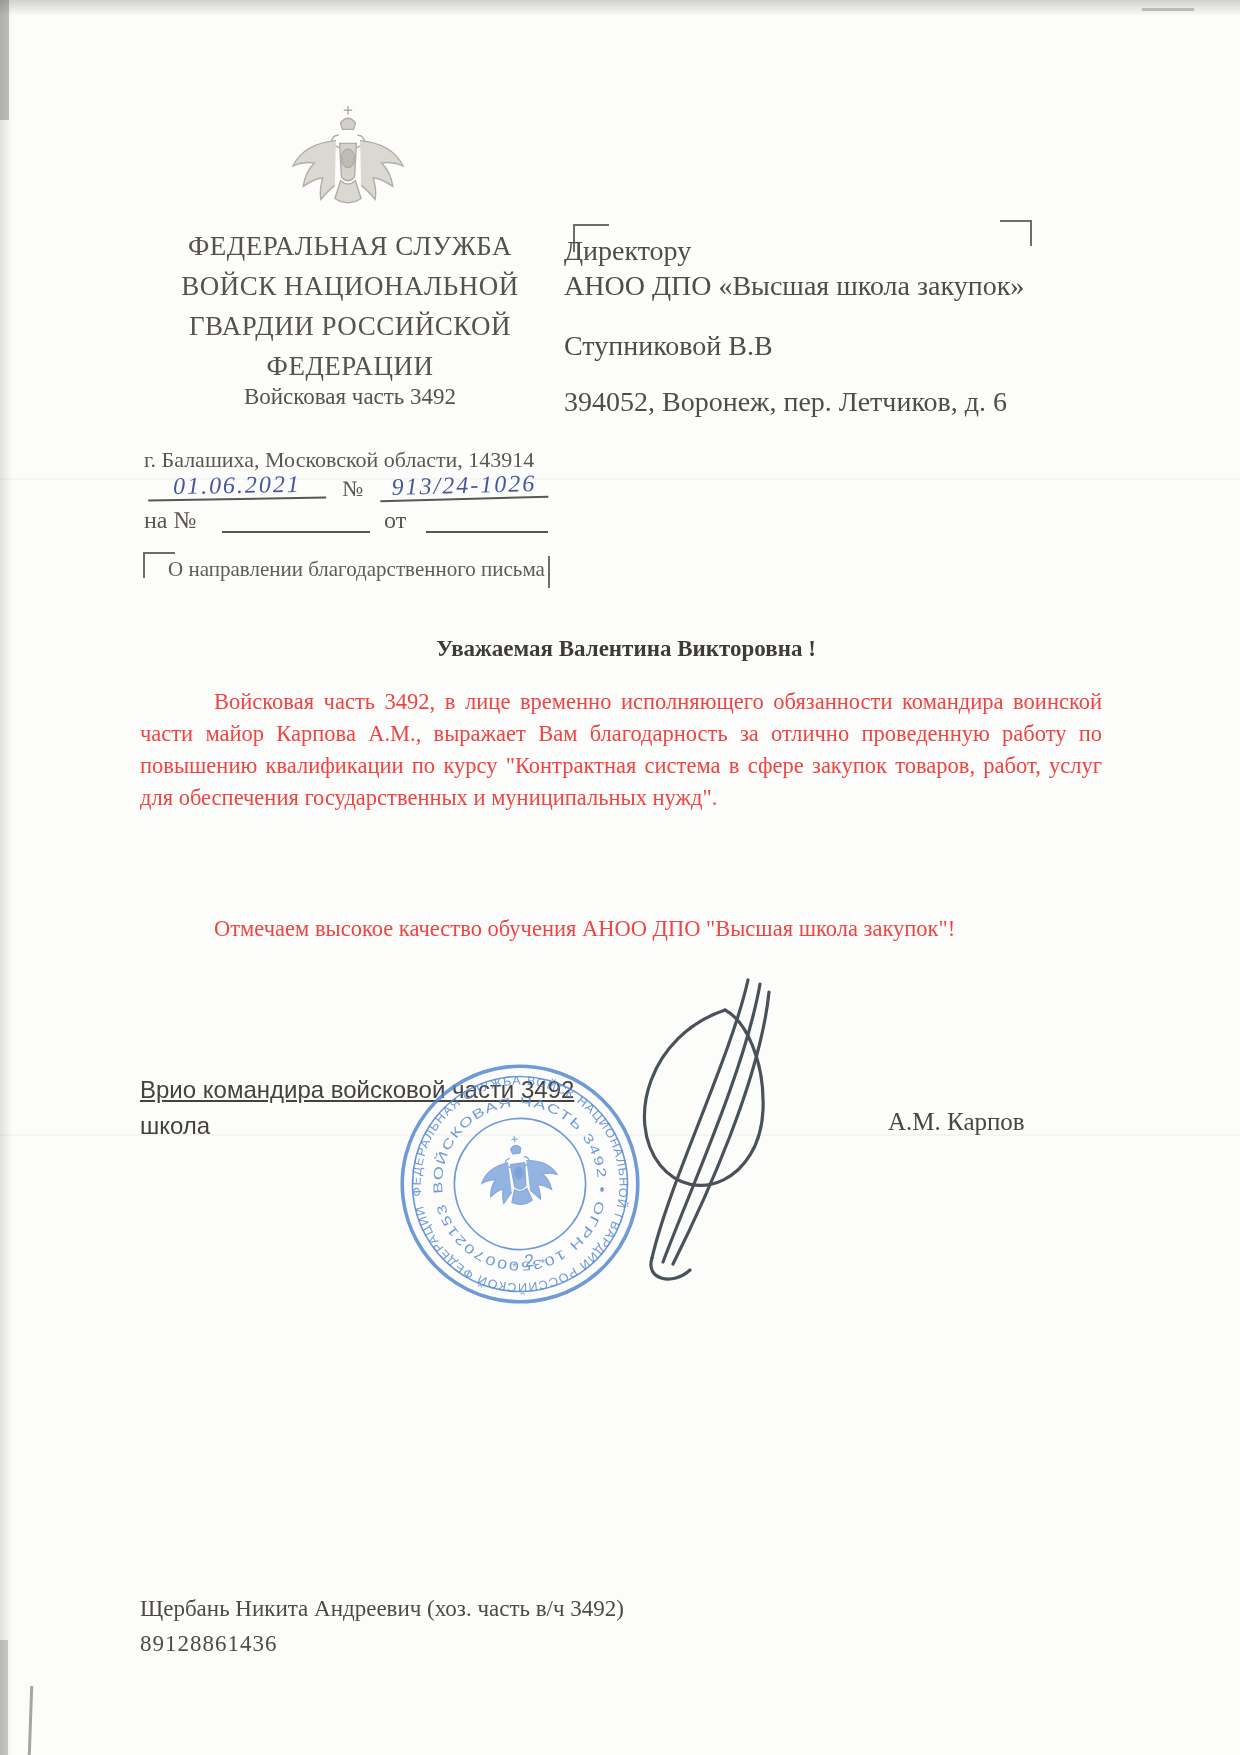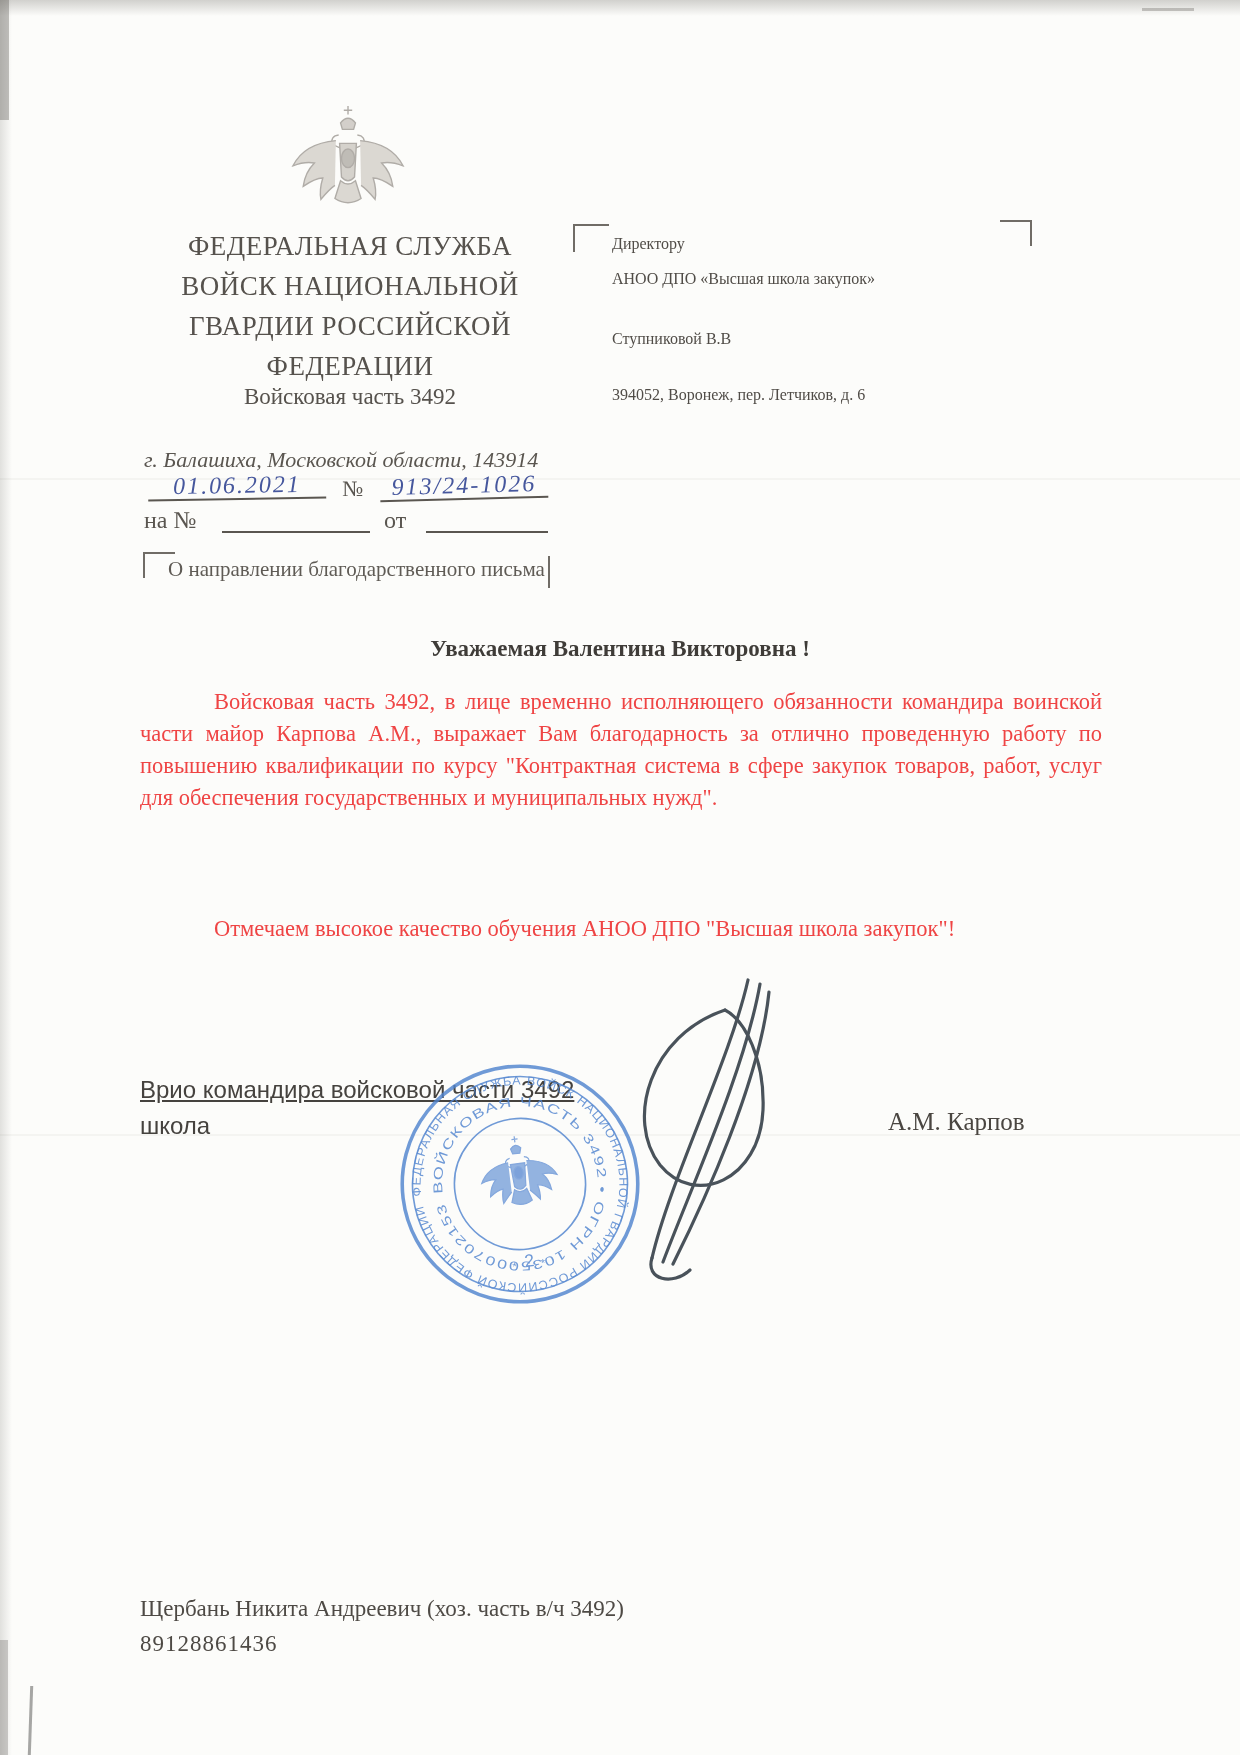--- a/index.html
+++ b/index.html
@@ -17,21 +17,21 @@
   .scan-left-bottom{position:absolute;left:0;top:1640px;width:8px;height:115px;background:rgba(85,82,78,.28);}
   .scan-mark-bl{position:absolute;left:29px;top:1686px;width:3px;height:69px;background:rgba(95,95,92,.55);transform:rotate(2deg);}
   .scan-mark-tr{position:absolute;left:1142px;top:8px;width:52px;height:3px;background:rgba(120,118,112,.4);}
   .fold-line{position:absolute;left:0;width:100%;height:2px;background:rgba(60,60,55,.045);}
   
   .emblem{position:absolute;left:278px;top:102px;width:140px;height:122px;}
   .org-name{position:absolute;left:138px;top:226px;width:424px;text-align:center;
     font-size:27px;line-height:40px;color:#56524d;letter-spacing:.5px;}
   .unit-name{position:absolute;left:138px;top:384px;width:424px;text-align:center;
     font-size:23px;color:#56524d;}
-  .sender-city{position:absolute;left:144px;top:447px;font-size:22px;color:#5a5650;font-style:italic;}
+  .sender-city{position:absolute;left:144px;top:447px;font-size:22px;color:#5a5650;}
   .doc-number-row{position:absolute;left:148px;top:472px;width:400px;height:34px;font-size:22px;}
   .hand{font-style:italic;color:#46579d;font-size:24px;letter-spacing:2px;}
   .blank{display:inline-block;border-bottom:2px solid #5a5650;height:26px;vertical-align:bottom;}
   .date-blank{position:absolute;left:0;top:0;width:178px;text-align:center;transform:rotate(-1deg);}
   .num-sign{position:absolute;left:194px;top:4px;color:#5a5650;}
   .num-blank{position:absolute;left:232px;top:0;width:168px;text-align:center;transform:rotate(-1.5deg);}
   .ref-row{position:absolute;left:144px;top:505px;width:404px;height:32px;font-size:24px;color:#5a5650;}
   .ref-na{position:absolute;left:0;top:2px;}
   .ref-blank1{position:absolute;left:78px;top:0;width:148px;}
   .ref-ot{position:absolute;left:240px;top:2px;}
@@ -39,27 +39,27 @@
   
   .corner{position:absolute;}
   .corner-tl{border-left:2px solid #706c66;border-top:2px solid #706c66;}
   .corner-tr{border-right:2px solid #706c66;border-top:2px solid #706c66;}
   .subj-corner-l{left:143px;top:552px;width:30px;height:24px;}
   .subj-corner-r{left:520px;top:556px;width:28px;height:32px;border-top:none;}
   .rcp-corner-l{left:573px;top:224px;width:34px;height:26px;}
   .rcp-corner-r{left:1000px;top:220px;width:30px;height:24px;}
   .subject{position:absolute;left:168px;top:557px;font-size:21px;color:#5f5b55;}
   
-  .rcp-line{position:absolute;left:612px;font-size:16px;color:#504c47;}
+  .rcp-line{position:absolute;left:564px;font-size:28px;color:#504c47;}
   .rcp-1{top:235px;}
   .rcp-2{top:270px;}
   .rcp-3{top:330px;}
   .rcp-4{top:386px;}
   
-  .salutation{position:absolute;left:140px;top:636px;width:960px;text-align:center;
+  .salutation{position:absolute;left:146px;top:636px;width:960px;text-align:center;
     font-weight:bold;font-size:23px;color:#3f3c38;}
   .body-par{position:absolute;left:140px;width:962px;font-size:22.5px;line-height:32px;
     text-align:justify;text-indent:74px;color:#ef4444;}
   .par1{top:686px;}
   .par2{top:913px;}
   
   .sig-title1{position:absolute;left:140px;top:1076px;font-family:"Liberation Sans",sans-serif;
     font-size:24px;color:#45423e;text-decoration:underline;}
   .sig-title2{position:absolute;left:140px;top:1112px;font-family:"Liberation Sans",sans-serif;
     font-size:24px;color:#45423e;}

